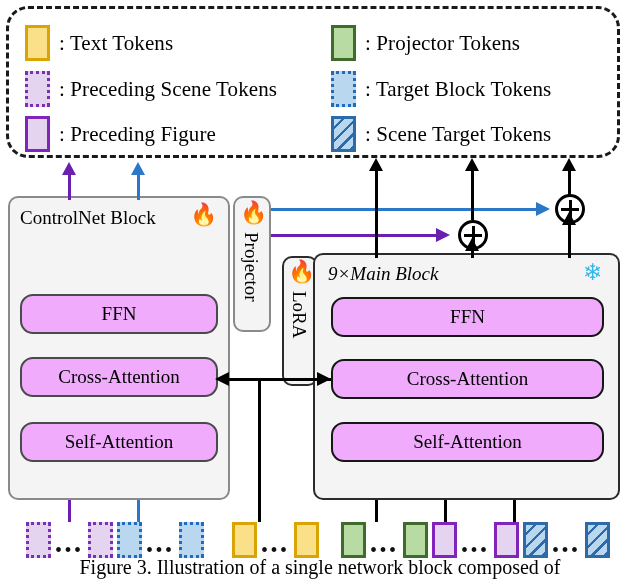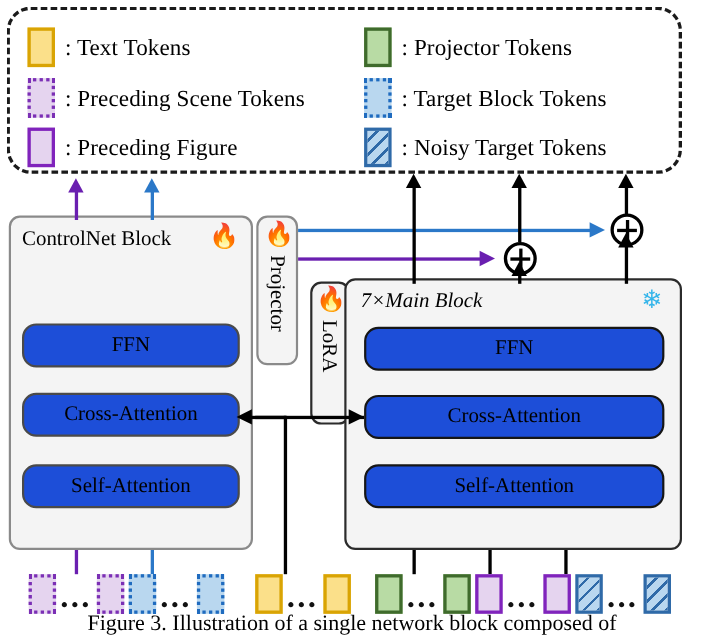--- a/index.html
+++ b/index.html
@@ -41,21 +41,21 @@
 
   .blk{
     position:absolute;box-sizing:border-box;
     background:#f4f4f4;border:2px solid #8a8a8a;border-radius:10px;
   }
   .blk.heavy{border:2.5px solid #2b2b2b;}
   .blk-title{
     position:absolute;font-size:19px;white-space:nowrap;line-height:1;
   }
   .sub{
-    position:absolute;box-sizing:border-box;background:#1d4ed8;
+    position:absolute;box-sizing:border-box;background:#f0abfc;
     border:2.5px solid #4a4a4a;border-radius:13px;
     display:flex;align-items:center;justify-content:center;
     font-size:19px;white-space:nowrap;
   }
   .sub.dark{border:2.5px solid #161616;}
 
   .vrot{
     position:absolute;white-space:nowrap;font-size:19px;
     transform-origin:0 0;transform:rotate(90deg);
   }
@@ -119,21 +119,21 @@
   <div class="legend-row legend-col-b" style="top:12px">
     <div class="sw sw-ref"></div>
     <span class="legend-label">: Projector Tokens</span>
   </div>
   <div class="legend-row legend-col-b" style="top:58px">
     <div class="sw sw-tgtscene"></div>
     <span class="legend-label">: Target Block Tokens</span>
   </div>
   <div class="legend-row legend-col-b" style="top:103px">
     <div class="sw sw-noisy"></div>
-    <span class="legend-label">: Noisy Target Tokens</span>
+    <span class="legend-label">: Scene Target Tokens</span>
   </div>
 </div>
 
 <div id="diagram">
 
   <div class="wire faint-p" style="left:37px;top:40px;height:300px"></div>
   <div class="wire faint-b" style="left:106px;top:40px;height:300px"></div>
   <div class="wire faint-g" style="left:352px;top:95px;height:245px"></div>
   <div class="wire faint-g" style="left:421px;top:95px;height:245px"></div>
   <div class="wire faint-g" style="left:490px;top:95px;height:245px"></div>
@@ -148,21 +148,21 @@
 
   <div class="blk" style="left:233px;top:36px;width:38px;height:136px"></div>
   <div class="emoji" style="left:240px;top:42px">🔥</div>
   <div class="vrot" style="left:262px;top:72px">Projector</div>
 
   <div class="blk heavy" style="left:282px;top:96px;width:36px;height:130px"></div>
   <div class="emoji" style="left:288px;top:101px">🔥</div>
   <div class="vrot" style="left:310px;top:131px">LoRA</div>
 
   <div class="blk heavy" style="left:313px;top:93px;width:307px;height:247px"></div>
-  <div class="blk-title" style="left:328px;top:104px;font-style:italic">7×Main Block</div>
+  <div class="blk-title" style="left:328px;top:104px;font-style:italic">9×Main Block</div>
   <div class="snow" style="left:583px;top:101px">❄</div>
 
   <div class="sub dark" style="left:331px;top:137px;width:273px;height:40px">FFN</div>
   <div class="sub dark" style="left:331px;top:199px;width:273px;height:40px">Cross-Attention</div>
   <div class="sub dark" style="left:331px;top:262px;width:273px;height:40px">Self-Attention</div>
 
   <div class="wire v blackw" style="left:258px;top:218px;height:122px"></div>
   <div class="wire h blackw" style="left:232px;top:218px;width:99px"></div>
   <div class="wire h blackw" style="left:228px;top:218px;width:32px"></div>
   <div class="arrow ar-left" style="left:215px;top:212px;border-right:14px solid #000"></div>

